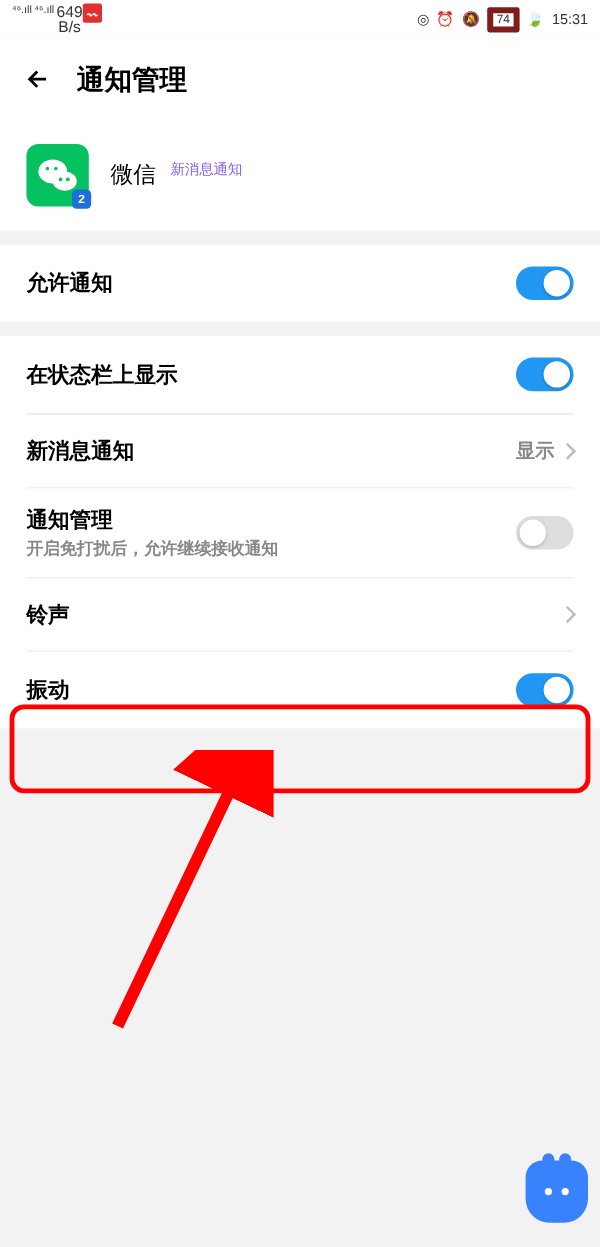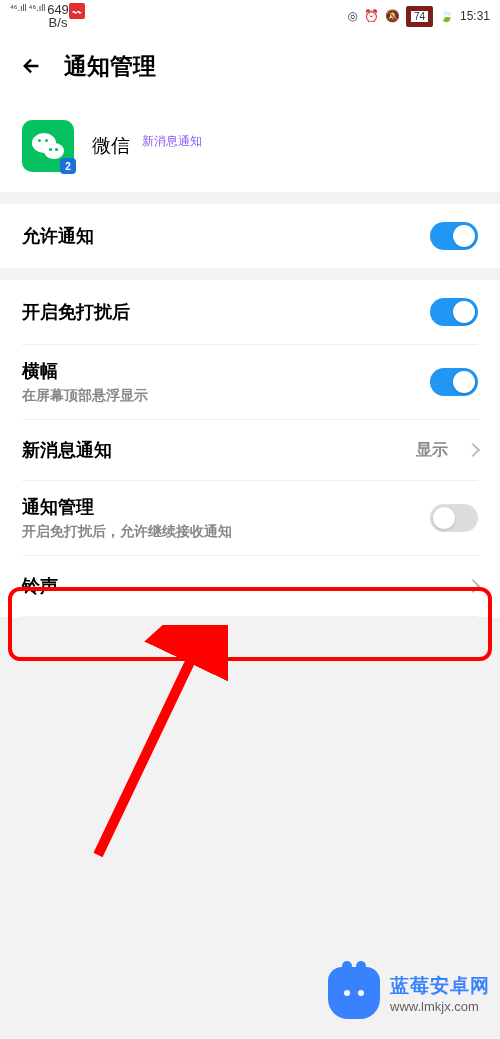--- a/index.html
+++ b/index.html
@@ -206,21 +206,21 @@
       font-size: 18px;
       color: #000;
     }
     .setting-desc {
       font-size: 14px;
       color: #888;
     }
     .setting-right {
       display: flex;
       align-items: center;
-      gap: 20px;
+      gap: 6px;
       justify-content: flex-end;
     }
     .setting-value {
       font-size: 16px;
       color: #888;
     }
     .chevron {
       width: 10px;
       height: 10px;
       border-top: 2px solid #bbb;
@@ -387,35 +387,26 @@
   <div class="setting-item">
     <div class="setting-label">允许通知</div>
     <div class="toggle on">
         <div class="toggle-handle"></div>
       </div>
   </div>
 </div>
 
 <div class="settings-group last">
   <div class="setting-item">
-    <div class="setting-label">开启免打扰后</div>
+    <div class="setting-label">在状态栏上显示</div>
     <div class="toggle on">
         <div class="toggle-handle"></div>
       </div>
   </div>
   <div class="divider"></div>
-  <div class="setting-item with-sub">
-    <div class="setting-text">
-      <div class="setting-label">横幅</div>
-      <div class="setting-desc">在屏幕顶部悬浮显示</div>
-    </div>
-    <div class="toggle on">
-        <div class="toggle-handle"></div>
-      </div>
-  </div>
   <div class="divider"></div>
   <div class="setting-item">
     <div class="setting-label">新消息通知</div>
     <div class="setting-right">
       <span class="setting-value">显示</span>
       <span class="chevron"></span>
     </div>
   </div>
   <div class="divider"></div>
   <div class="setting-item with-sub">
@@ -428,37 +419,39 @@
       </div>
   </div>
   <div class="divider"></div>
   <div class="setting-item">
     <div class="setting-label">铃声</div>
     <div class="setting-right">
       <span class="chevron"></span>
     </div>
   </div>
   <div class="divider"></div>
+  <div class="setting-item">
+    <div class="setting-label">振动</div>
+    <div class="toggle on">
+        <div class="toggle-handle"></div>
+      </div>
+  </div>
 </div>
 
 <div class="highlight-box"></div>
 
 <svg class="arrow-svg" width="140" height="240">
   <defs>
     <marker id="arrowhead" markerWidth="12" markerHeight="10" refX="2" refY="5" orient="auto">
       <polygon points="0 0, 12 5, 0 10" fill="#ff0000"></polygon>
     </marker>
   </defs>
   <line x1="10" y1="230" x2="110" y2="20" stroke="#ff0000" stroke-width="10" marker-end="url(#arrowhead)"></line>
 </svg>
 
 <div class="watermark">
   <div class="wm-logo">
     <div class="wm-face">
       <div class="wm-eye"></div>
       <div class="wm-eye"></div>
     </div>
   </div>
-  <div class="wm-text">
-    <div class="wm-title">蓝莓安卓网</div>
-    <div class="wm-url">www.lmkjx.com</div>
-  </div>
 </div>
 
 </body></html>

